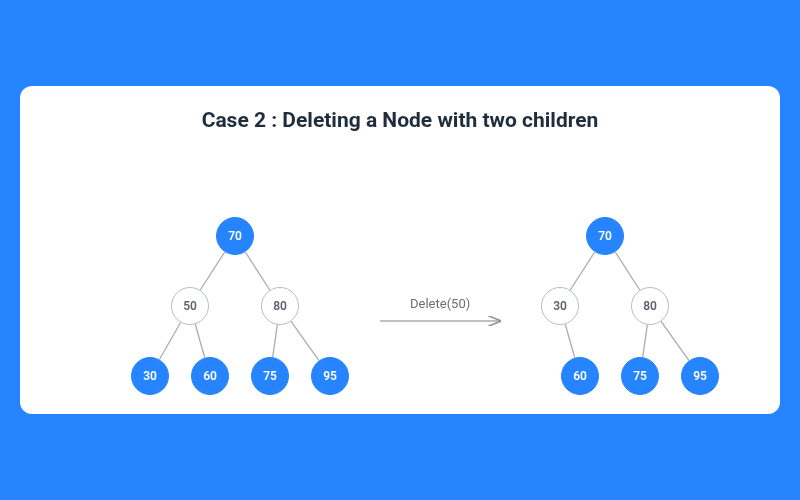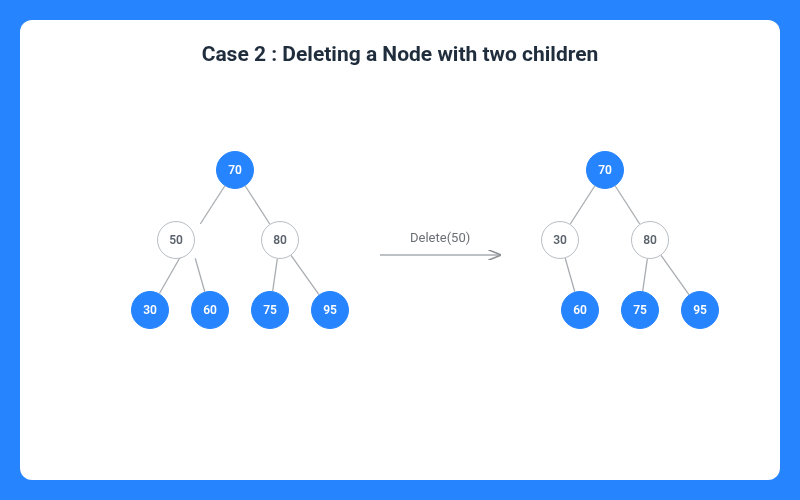--- a/index.html
+++ b/index.html
@@ -7,21 +7,21 @@
     width: 800px;
     height: 500px;
     background: #2684ff;
     display: flex;
     align-items: center;
     justify-content: center;
     font-family: -apple-system, "Segoe UI", Roboto, Arial, sans-serif;
   }
   .card {
     width: 760px;
-    height: 460px;
+    height: 328px;
     background: #fff;
     border-radius: 12px;
     position: relative;
   }
   .title {
     text-align: center;
     font-size: 21px;
     font-weight: 700;
     color: #1f2d3d;
     padding-top: 22px;
@@ -83,21 +83,21 @@
           <line x1="574.7256057650435" y1="105.98239103215451" x2="550.2743942349565" y2="144.0176089678455" class="edge"></line>
           <line x1="595.2743942349565" y1="105.98239103215451" x2="619.7256057650435" y2="144.0176089678455" class="edge"></line>
           <line x1="545.2197014300502" y1="178.26895500517566" x2="554.7802985699498" y2="211.73104499482434" class="edge"></line>
           <line x1="627.3129942314911" y1="178.80904037956216" x2="622.6870057685089" y2="211.19095962043784" class="edge"></line>
           <line x1="641.0435256806628" y1="175.46093595292797" x2="668.9564743193372" y2="214.53906404707203" class="edge"></line>
         </g>
       <line id="op-arrow" class="edge" stroke="#8e9297" marker-end="url(#arrowhead)" x1="360" y1="175" x2="480" y2="175"></line>
     </svg>
     <div id="node-layer">
         <div class="node filled" style="left: 196px; top: 71px;">70</div>
-        <div class="node hollow" style="left: 137px; top: 141px;">50</div>
+        <div class="node hollow" style="left: 151px; top: 141px;">50</div>
         <div class="node hollow" style="left: 241px; top: 141px;">80</div>
         <div class="node filled" style="left: 111px; top: 211px;">30</div>
         <div class="node filled" style="left: 171px; top: 211px;">60</div>
         <div class="node filled" style="left: 231px; top: 211px;">75</div>
         <div class="node filled" style="left: 291px; top: 211px;">95</div>
         <div class="node filled" style="left: 566px; top: 71px;">70</div>
         <div class="node hollow" style="left: 521px; top: 141px;">30</div>
         <div class="node hollow" style="left: 611px; top: 141px;">80</div>
         <div class="node filled" style="left: 541px; top: 211px;">60</div>
         <div class="node filled" style="left: 601px; top: 211px;">75</div>

